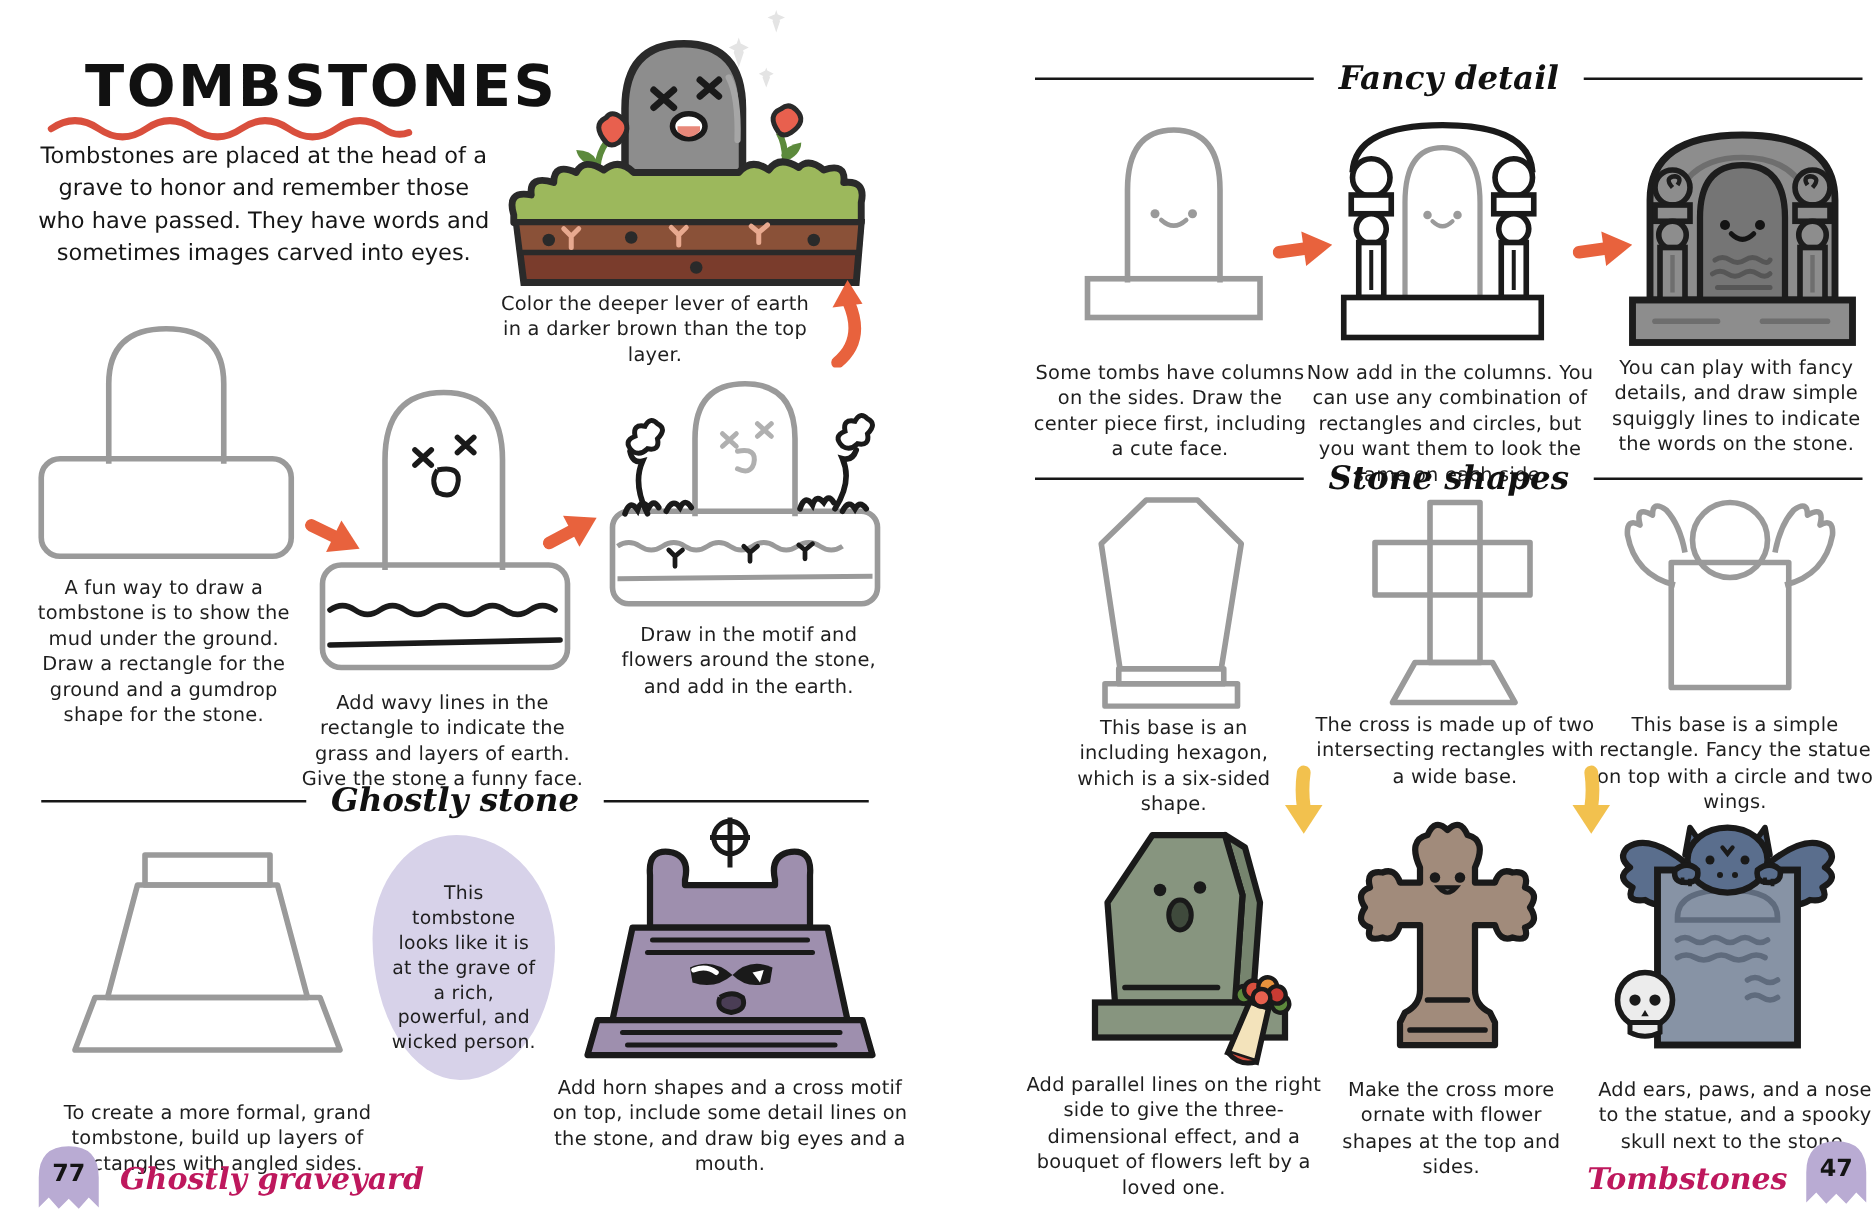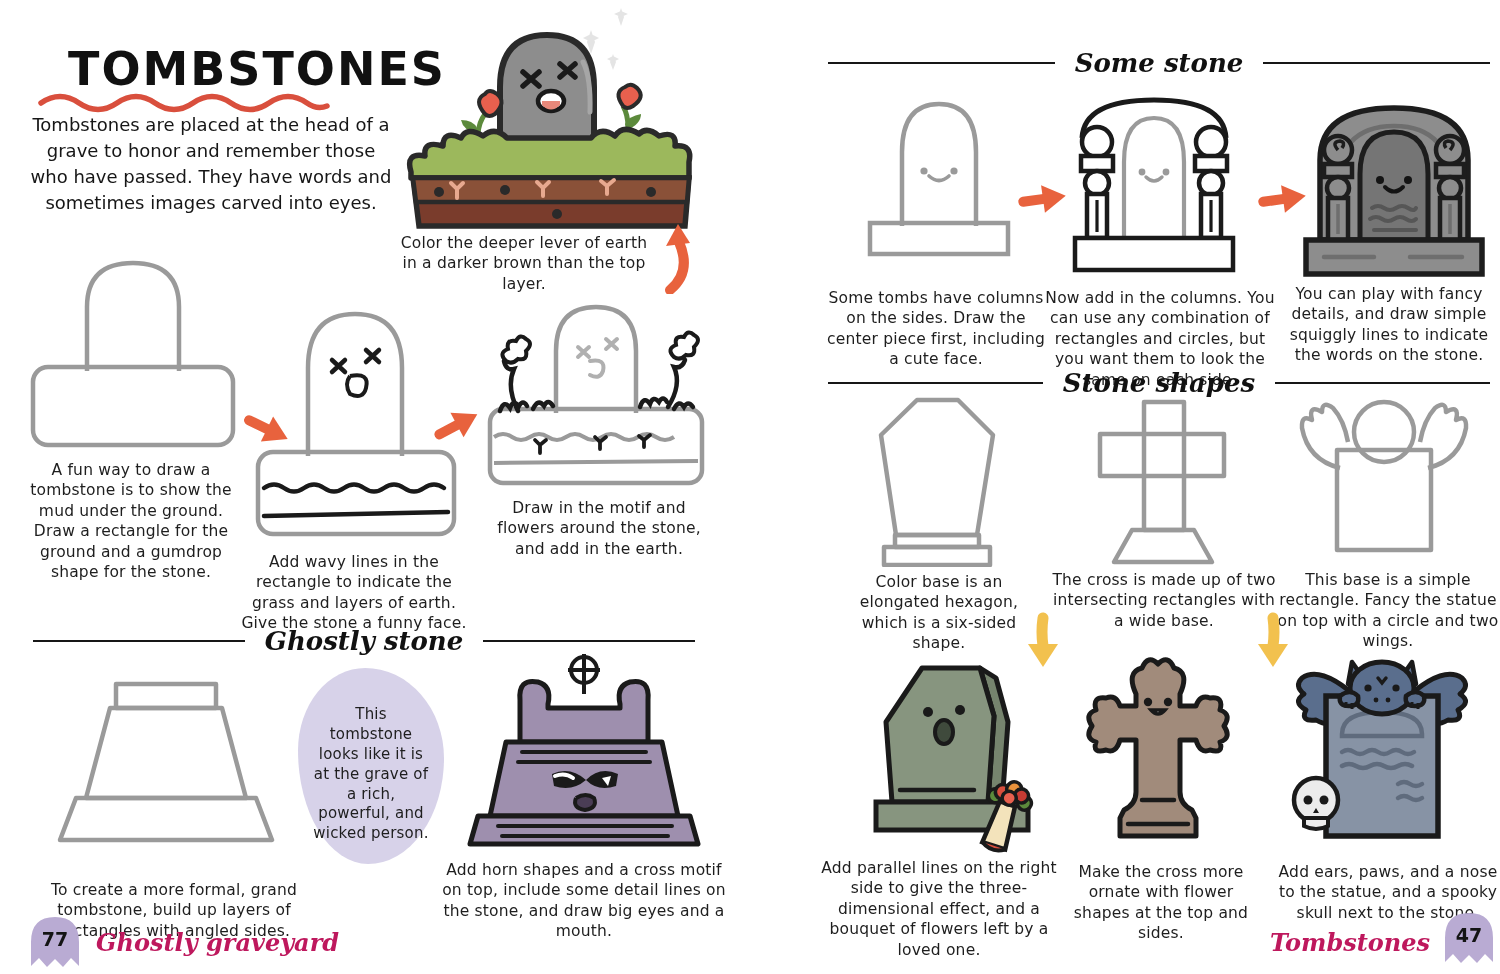--- a/index.html
+++ b/index.html
@@ -182,21 +182,21 @@
 <div class="abs caption" style="left:438px;top:860px;width:292px;">Add horn shapes and a cross motif on top, include some detail lines on the stone, and draw big eyes and a mouth.</div>
 
 <svg class="abs" style="left:24px;top:912px;" width="62" height="56" viewBox="0 0 62 56">
   <path d="M7,54 L7,30 Q7,5 31,5 Q55,5 55,30 L55,54 L47,46 L39,55 L31,47 L23,55 L15,46 Z" fill="#b9abd3"></path>
 </svg>
 <div class="abs pagenum" style="left:24px;top:928px;width:62px;text-align:center;">77</div>
 <div class="abs footer-label" style="left:96px;top:928px;">Ghostly graveyard</div>
 
 <div class="abs rule-row" style="left:828px;top:48px;width:662px;">
   <div class="rule"></div>
-  <span class="script">Some stone</span>
+  <span class="script">Fancy detail</span>
   <div class="rule"></div>
 </div>
 
 <svg class="abs" style="left:862px;top:92px;" width="154" height="190" viewBox="0 0 154 190">
   <g stroke="#9a9a9a" stroke-width="4.5" fill="none">
     <path d="M40,134 L40,60 Q40,12 77,12 Q114,12 114,60 L114,134"></path>
     <rect x="8" y="131" width="138" height="31"></rect>
   </g>
   <g fill="#9a9a9a">
     <circle cx="62" cy="79" r="3.6"></circle>
@@ -284,21 +284,21 @@
   <div class="rule"></div>
 </div>
 
 <svg class="abs" style="left:872px;top:395px;" width="130" height="172" viewBox="0 0 130 172">
   <g stroke="#9a9a9a" stroke-width="4.5" fill="none" stroke-linejoin="round">
     <polygon points="45,5 86,5 121,40 105,140 24,140 9,40"></polygon>
     <rect x="23" y="140" width="84" height="12"></rect>
     <rect x="12" y="152" width="106" height="18"></rect>
   </g>
 </svg>
-<div class="abs caption" style="left:858px;top:572px;width:162px;">Color base is an elongated hexagon, which is a six-sided shape.</div>
+<div class="abs caption" style="left:858px;top:572px;width:162px;">This base is an including hexagon, which is a six-sided shape.</div>
 
 <svg class="abs" style="left:1086px;top:398px;" width="152" height="170" viewBox="0 0 152 170">
   <g stroke="#9a9a9a" stroke-width="4.5" fill="none" stroke-linejoin="round">
     <rect x="58" y="4" width="40" height="128"></rect>
     <rect x="14" y="36" width="124" height="42"></rect>
     <polygon points="46,132 108,132 126,164 28,164"></polygon>
   </g>
 </svg>
 <div class="abs caption" style="left:1048px;top:570px;width:232px;">The cross is made up of two intersecting rectangles with a wide base.</div>
 

